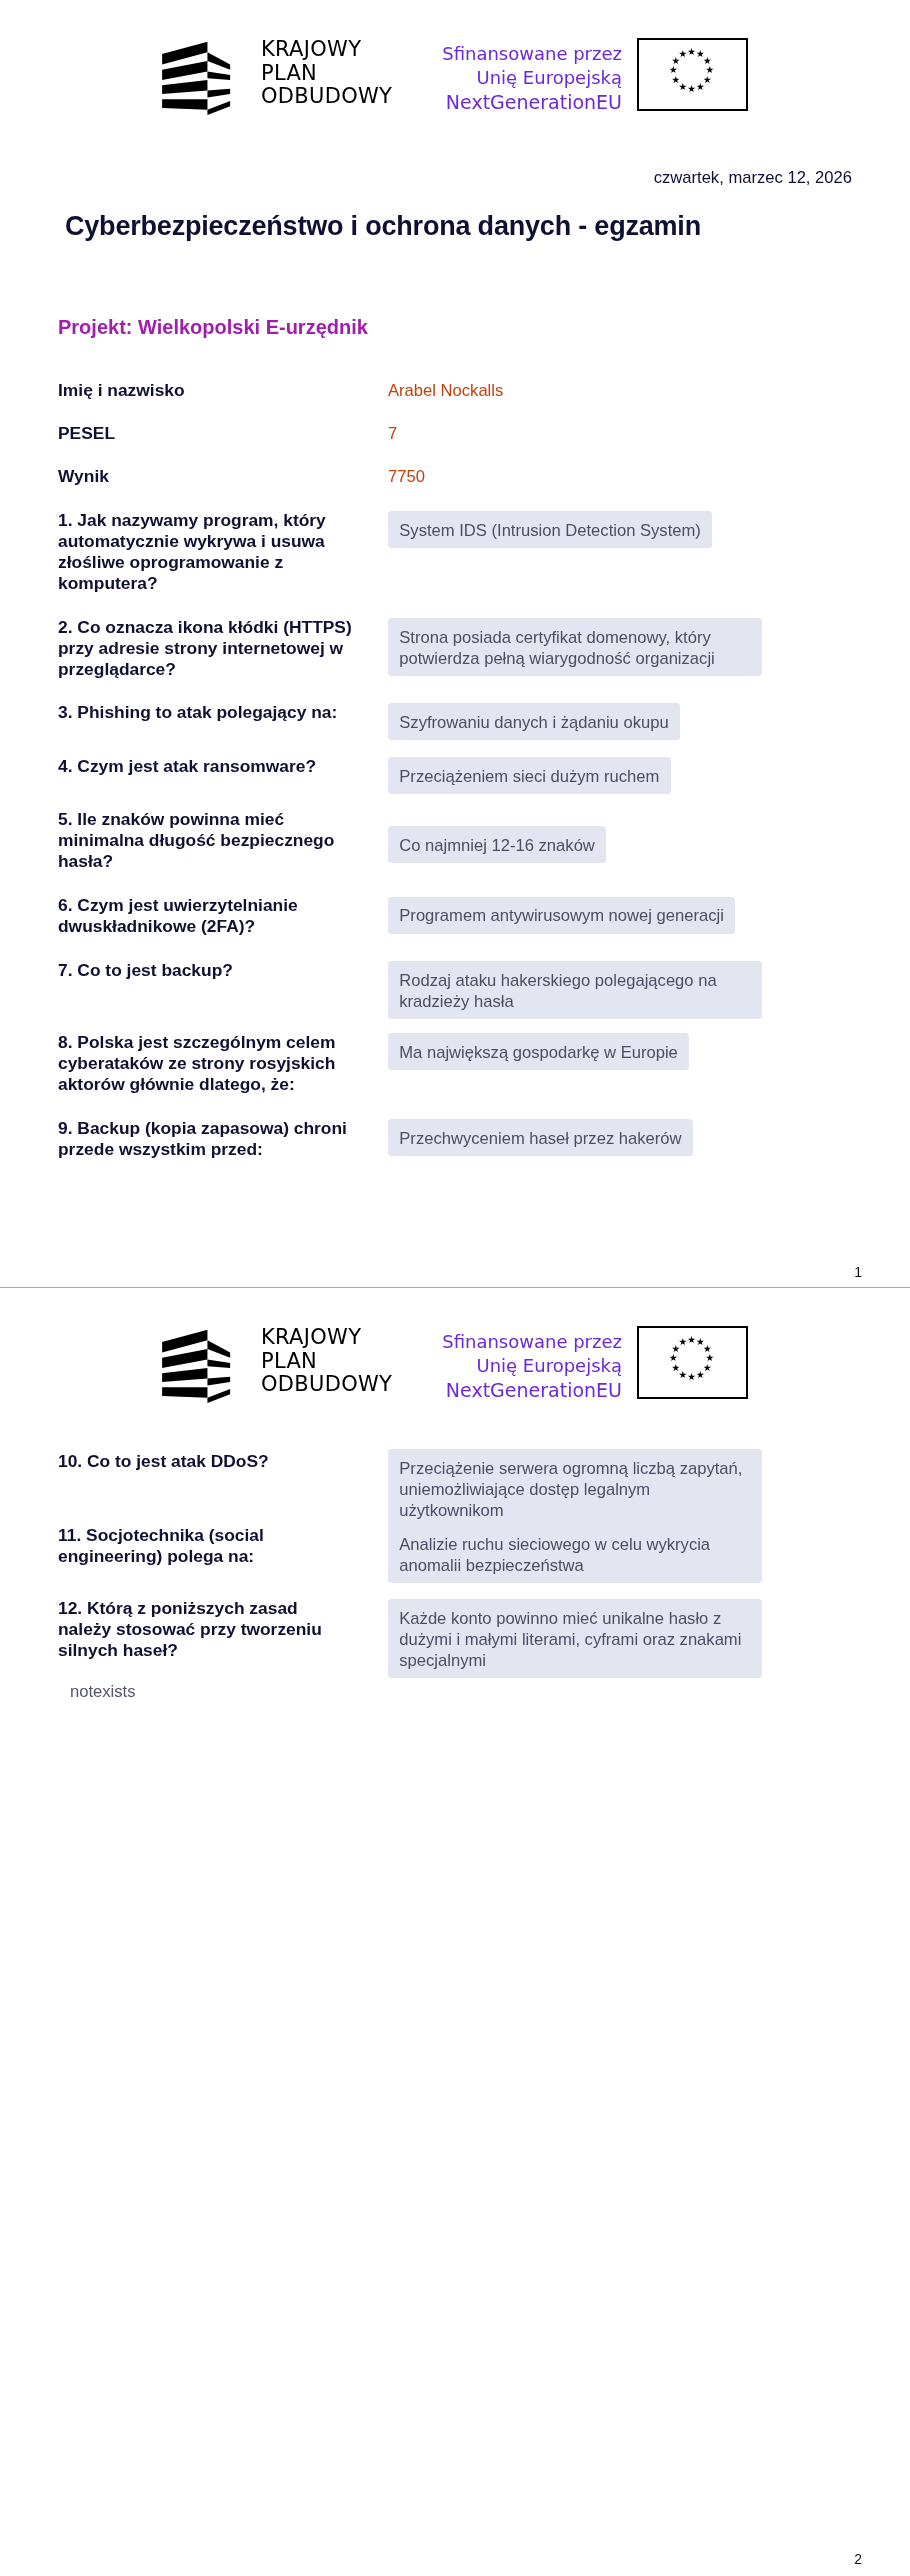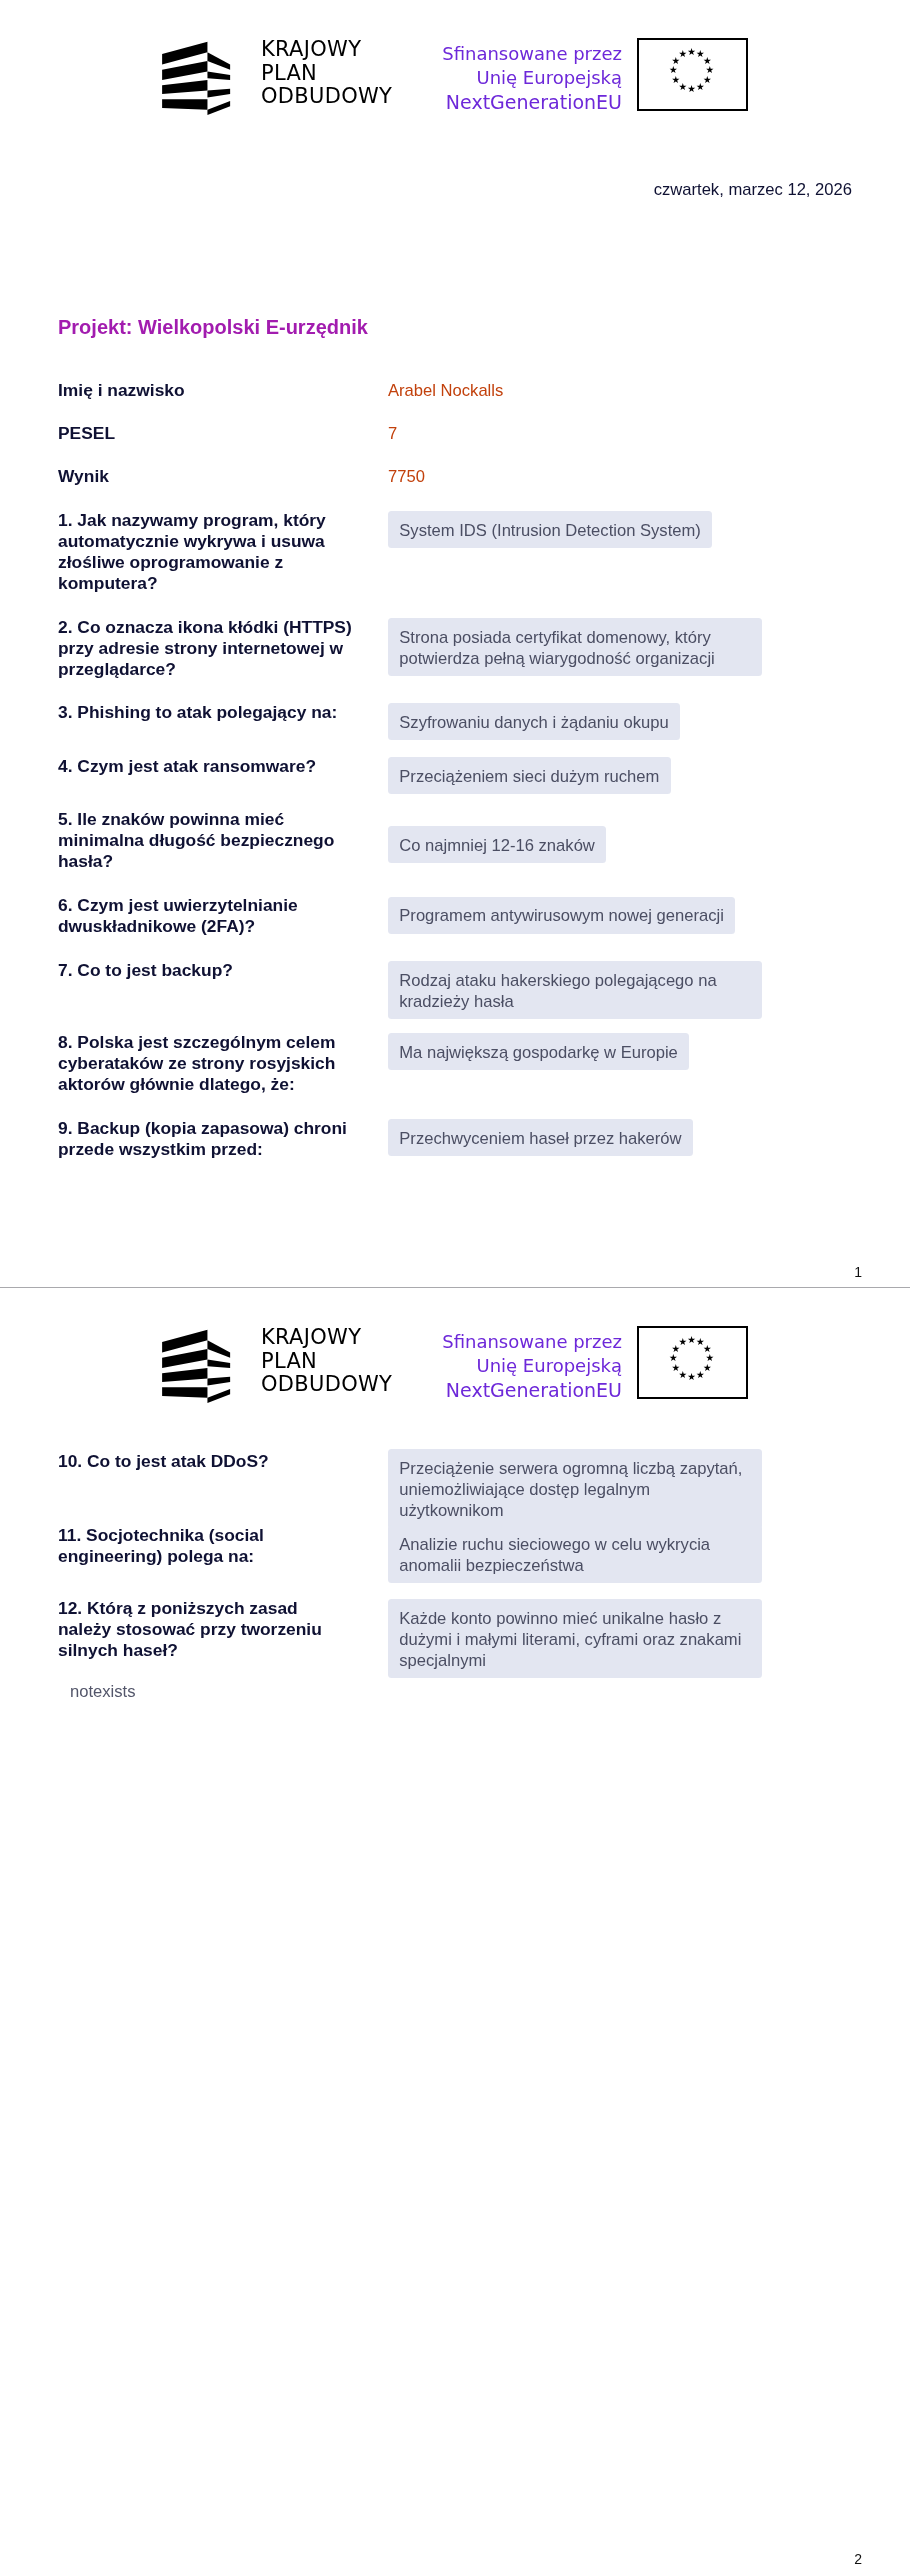--- a/index.html
+++ b/index.html
@@ -16,21 +16,21 @@
     .kpo svg { position: absolute; left: 0; top: 1.7px; }
     .kpo-text { position: absolute; left: 81px; top: 0; font-family: "DejaVu Sans", sans-serif;
       font-size: 21px; line-height: 23.5px; color: #000; letter-spacing: 0.3px; margin-left: 18px; }
     .eu-text { position: absolute; left: 410px; top: 3.5px; width: 212px; text-align: right;
       font-family: "DejaVu Sans", sans-serif; font-size: 18px; line-height: 24.4px; color: #6d28d9; }
     .eu-text .l3 { font-size: 19px; }
     .eu-flag { position: absolute; left: 637px; top: 0; width: 111px; height: 73px; border: 2.6px solid #000;
       background: #fff; }
     .eu-flag svg { position: absolute; left: 0; top: 0; }
 
-    .date { position: absolute; right: 58px; top: 168px; font-size: 16.6px; color: #0f1133; margin-top: 12px; }
+    .date { position: absolute; right: 58px; top: 168px; font-size: 16.6px; color: #0f1133; }
     .title { position: absolute; left: 65px; top: 211px; font-size: 27px; font-weight: bold; color: #0f1133;
       letter-spacing: -0.2px; }
     .project { position: absolute; left: 58px; top: 316px; font-size: 20px; font-weight: bold; color: #a21caf; }
 
     .row { position: absolute; left: 58px; width: 785px; }
     .label { position: absolute; left: 0; width: 296px; font-size: 17.4px; font-weight: bold; color: #0f1133;
       line-height: 21px; }
     .value { position: absolute; left: 330px; font-size: 16.6px; color: #c2410c; line-height: 21px; }
     .answer { position: absolute; left: 330px; background: #e3e6f1; border-radius: 3.5px;
       padding: 8.7px 11.3px 7.8px 11.3px; font-size: 16.6px; color: #4b4e63; line-height: 21px; }
@@ -81,20 +81,21 @@
           <text x="42" y="49">★</text>
           <text x="39" y="38">★</text>
           <text x="42" y="27">★</text>
           <text x="50" y="20">★</text>
         </g>
       </svg>
     </div>
   </div>
 
   <div class="date">czwartek, marzec 12, 2026</div>
+  <div class="title">Cyberbezpieczeństwo i ochrona danych - egzamin</div>
   <div class="project">Projekt: Wielkopolski E-urzędnik</div>
 
   <div class="row" style="top:380px;">
     <div class="label">Imię i nazwisko</div>
     <div class="value">Arabel Nockalls</div>
   </div>
   <div class="row" style="top:423px;">
     <div class="label">PESEL</div>
     <div class="value">7</div>
   </div>

